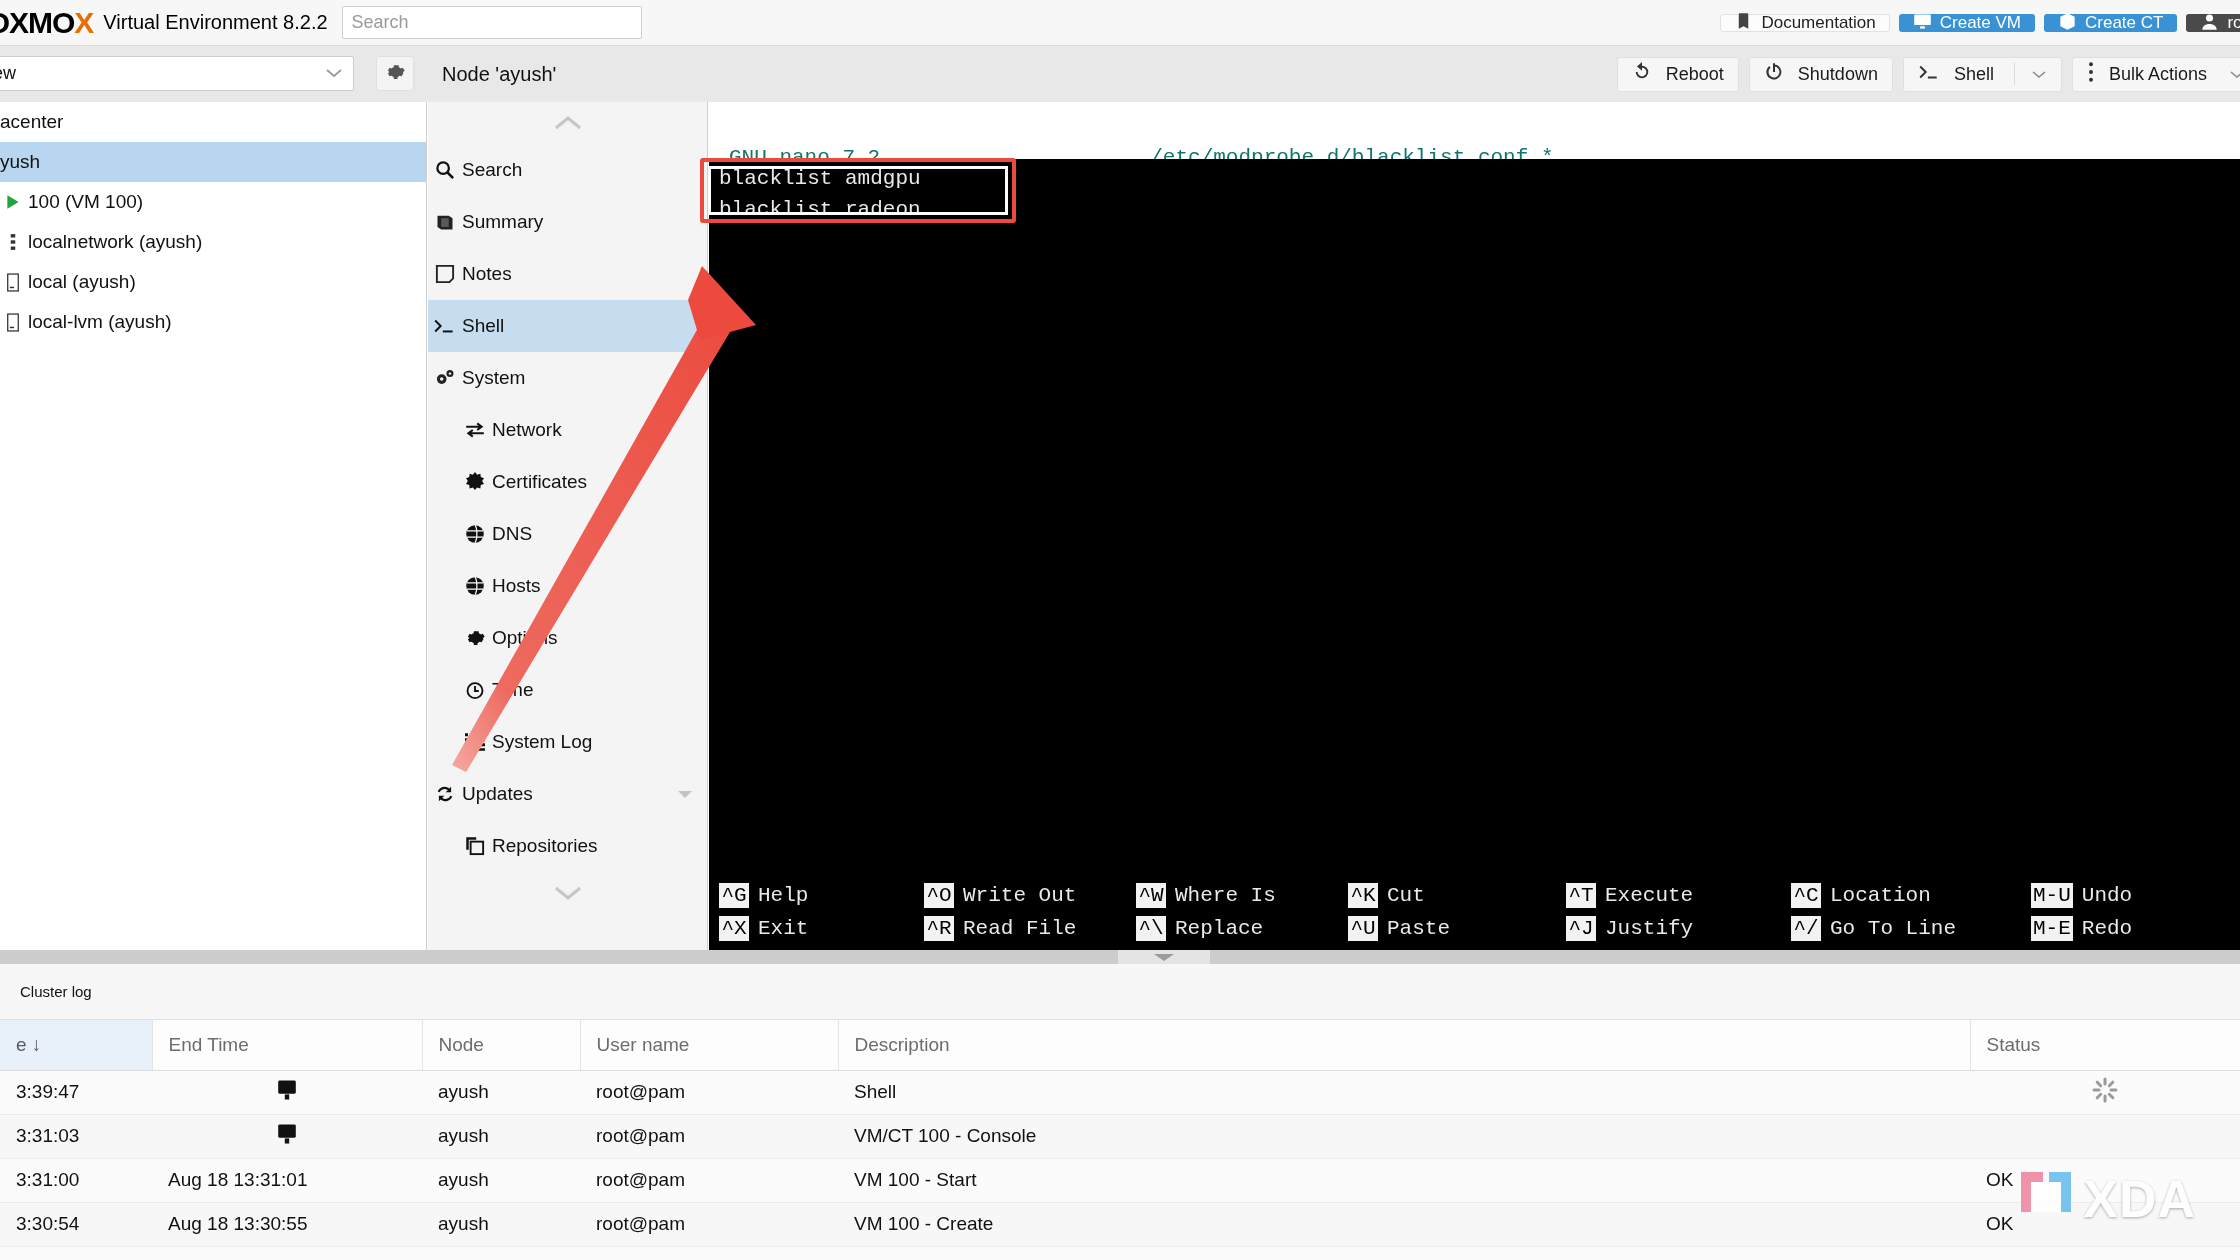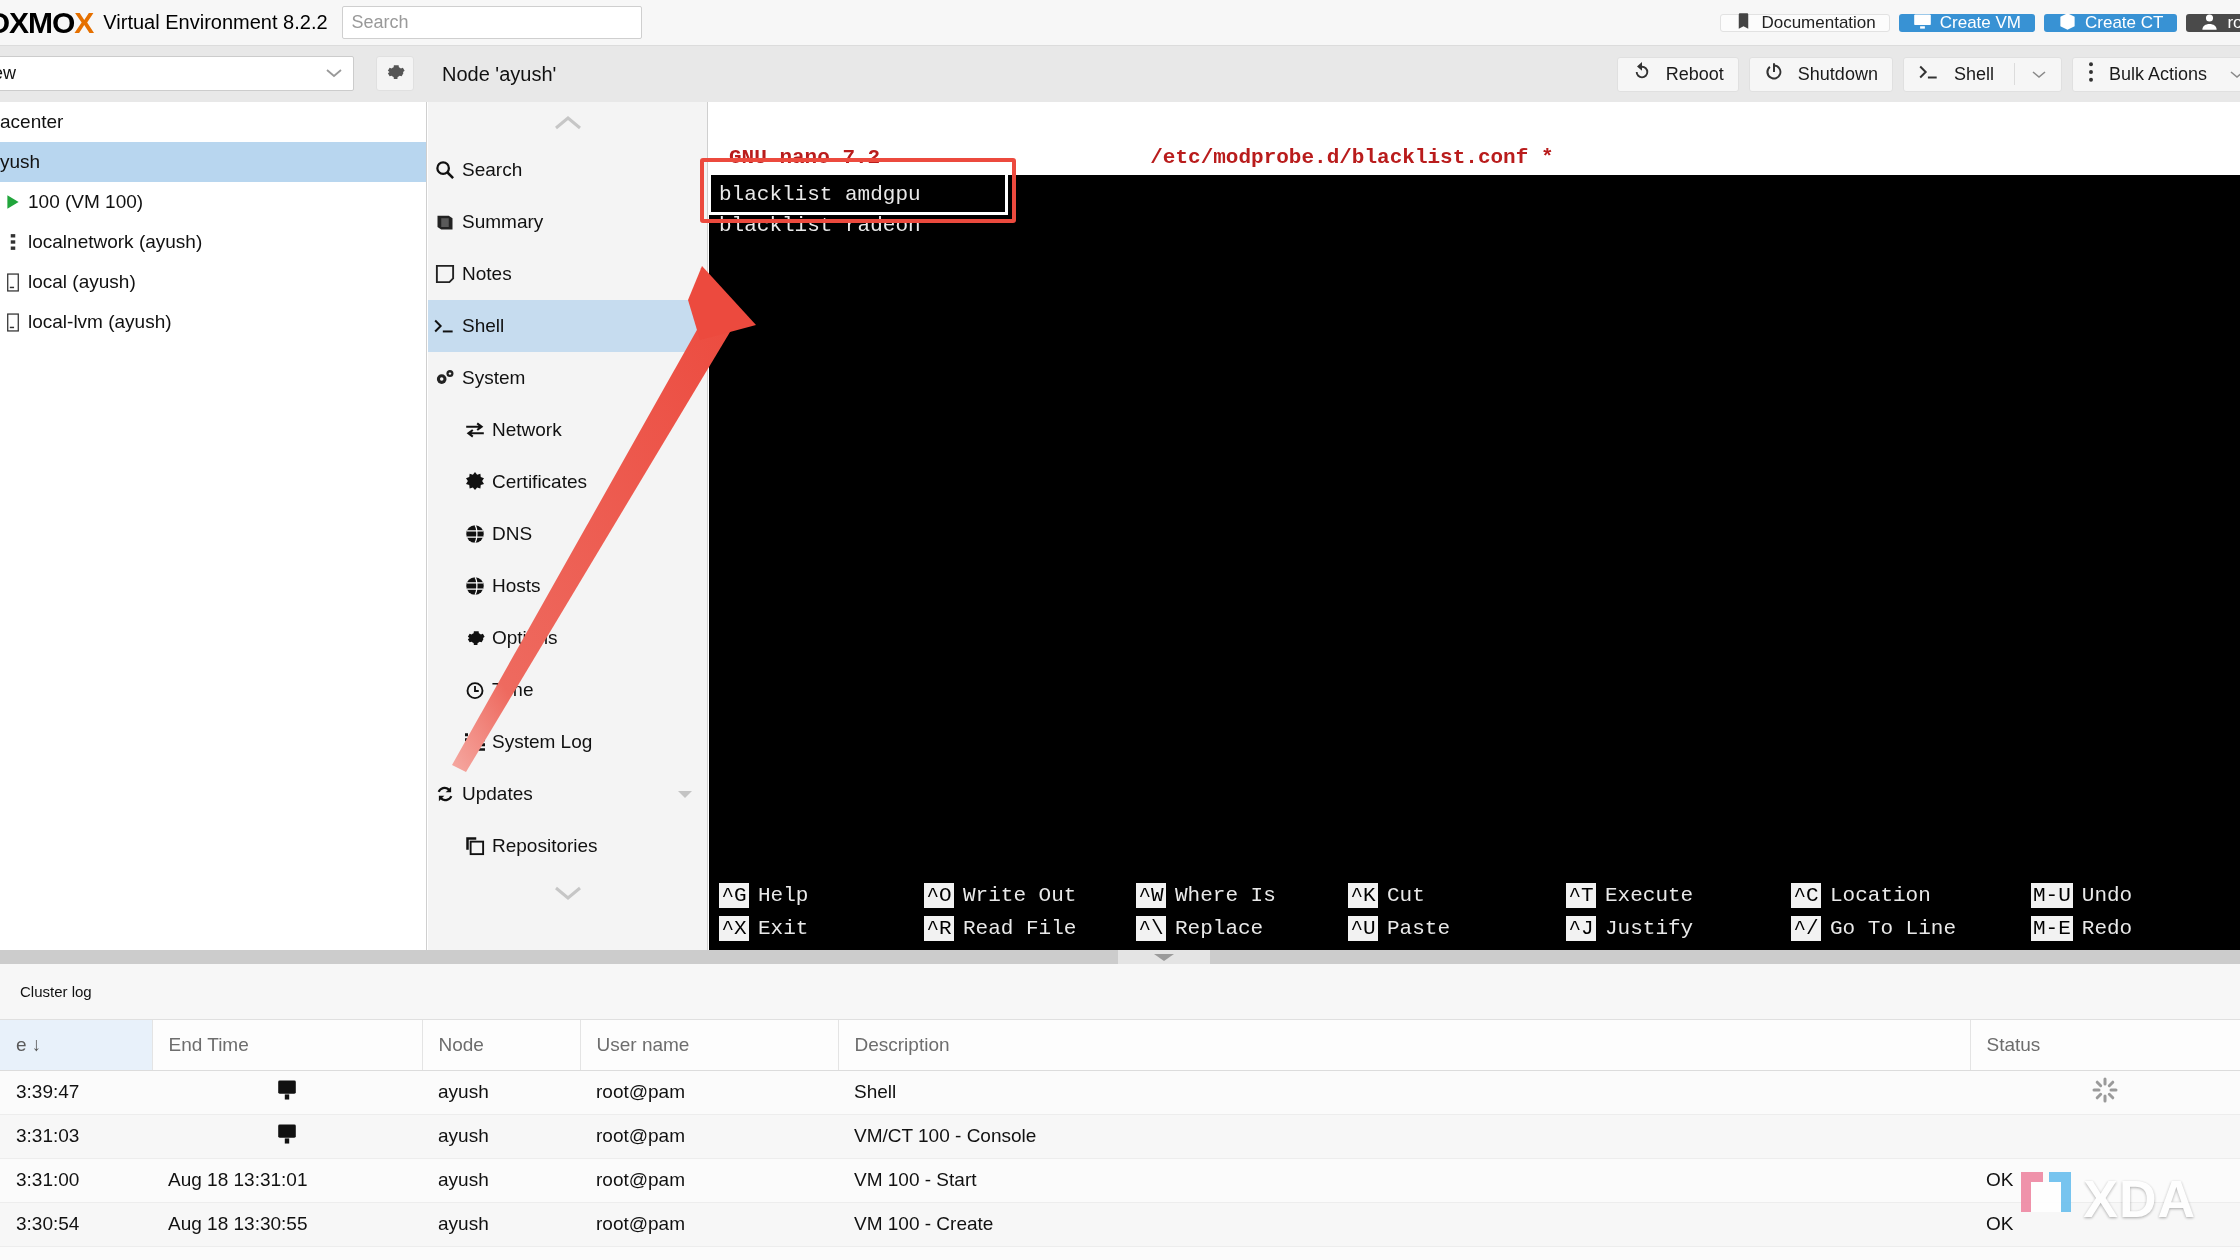--- a/index.html
+++ b/index.html
@@ -108,28 +108,28 @@
   .mitem.indent { padding-left: 30px; }
   .mitem .tri { position: absolute; right: 14px; color: #b6b6b6; font-size: 13px; }
 
   
   .termwrap {
     position: absolute; left: 709px; top: 139px; width: 1531px; height: 811px;
     background: #000;
   }
   .term-header {
     position: absolute; left: 0; top: 0; width: 1531px; height: 36px;
-    background: #ffffff; color: #b91c1c;
+    background: #ffffff; color: #0f766e;
     font-family: "Liberation Mono", monospace; font-size: 21px;
-    display: flex; align-items: center; white-space: pre; font-weight: bold;
+    display: flex; align-items: center; white-space: pre;
   }
   .term-header .hdr-left { margin-left: 20px; }
   .term-header .hdr-mid { margin-left: 270px; }
   .term-body {
-    position: absolute; left: 0; top: 36px; width: 1531px; height: 710px;
+    position: absolute; left: 0; top: 20px; width: 1531px; height: 710px;
     background: #000; color: #e9e9e9;
     font-family: "Liberation Mono", monospace; font-size: 21px;
     padding: 4px 16px 0 10px; line-height: 31px; white-space: pre;
   }
   .term-footer {
     position: absolute; left: 0; bottom: 0; width: 1531px; height: 75px;
     background: #000; color: #e9e9e9;
     font-family: "Liberation Mono", monospace; font-size: 21px;
     display: flex; padding: 5px 0 0 10px;
   }

